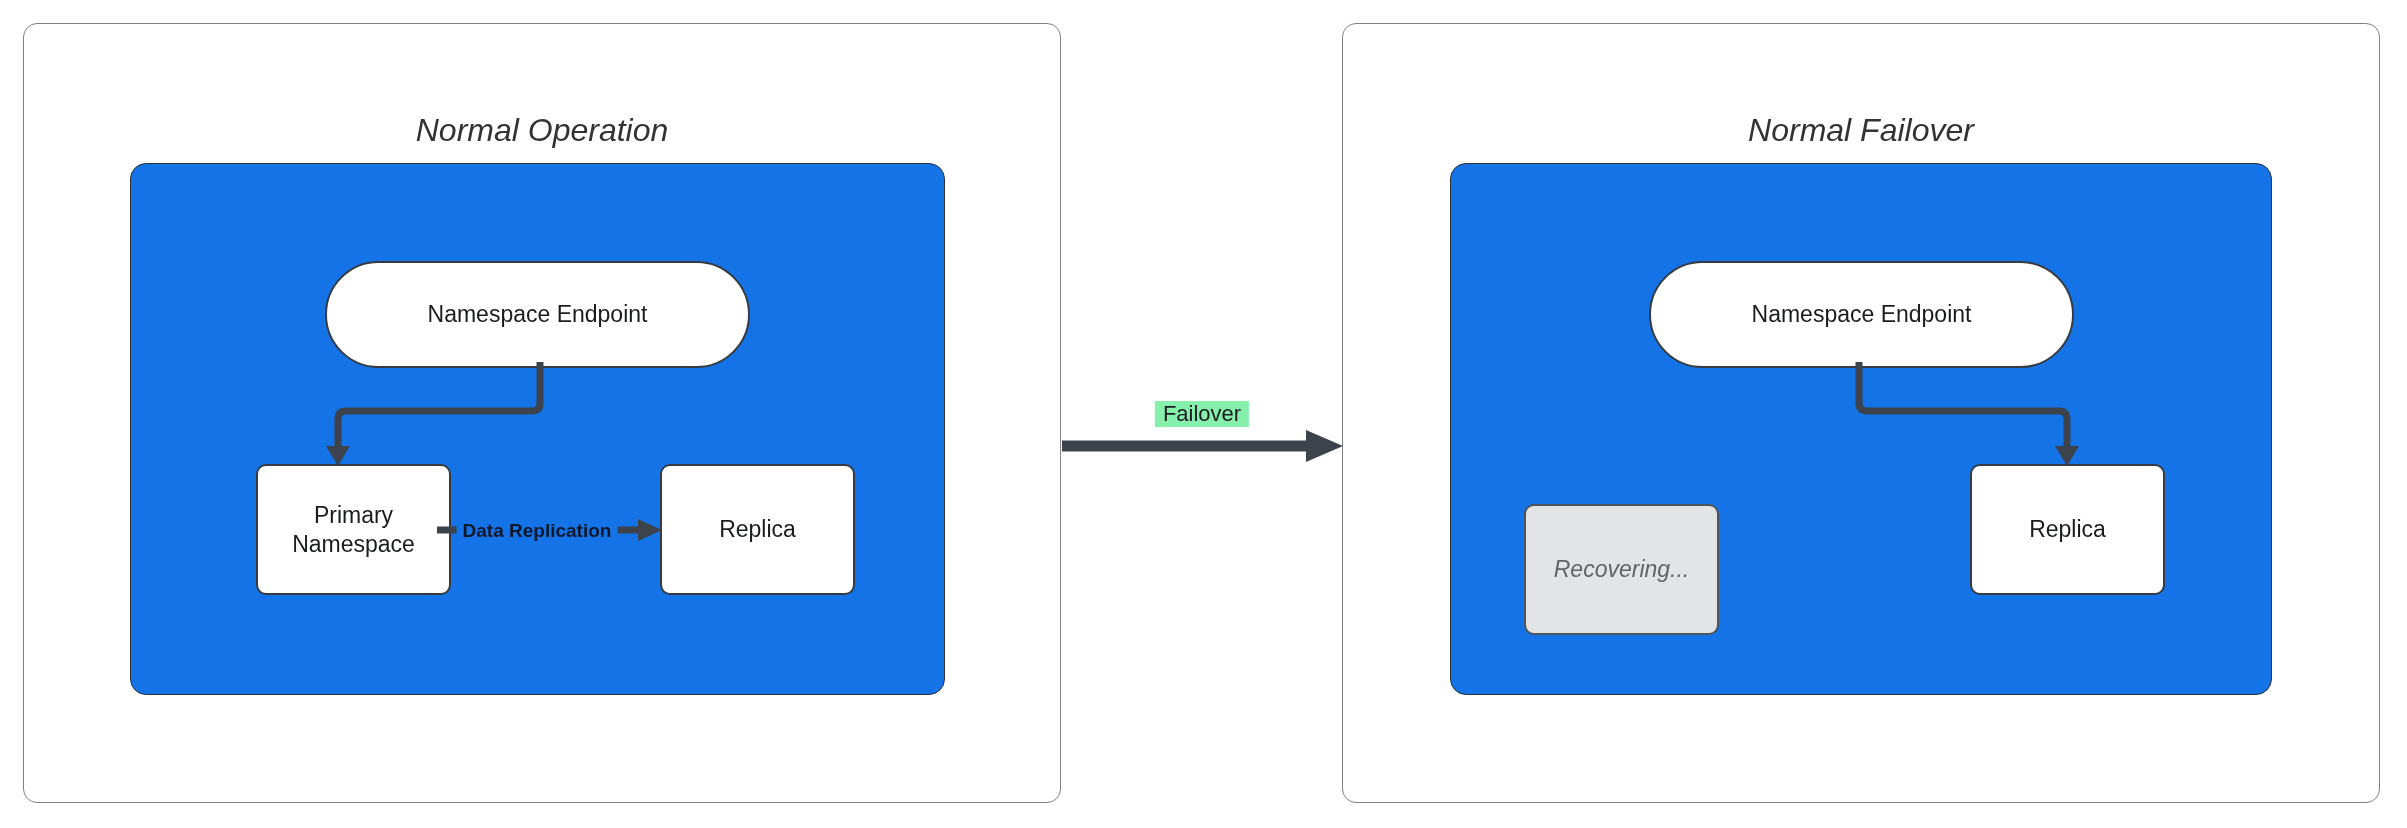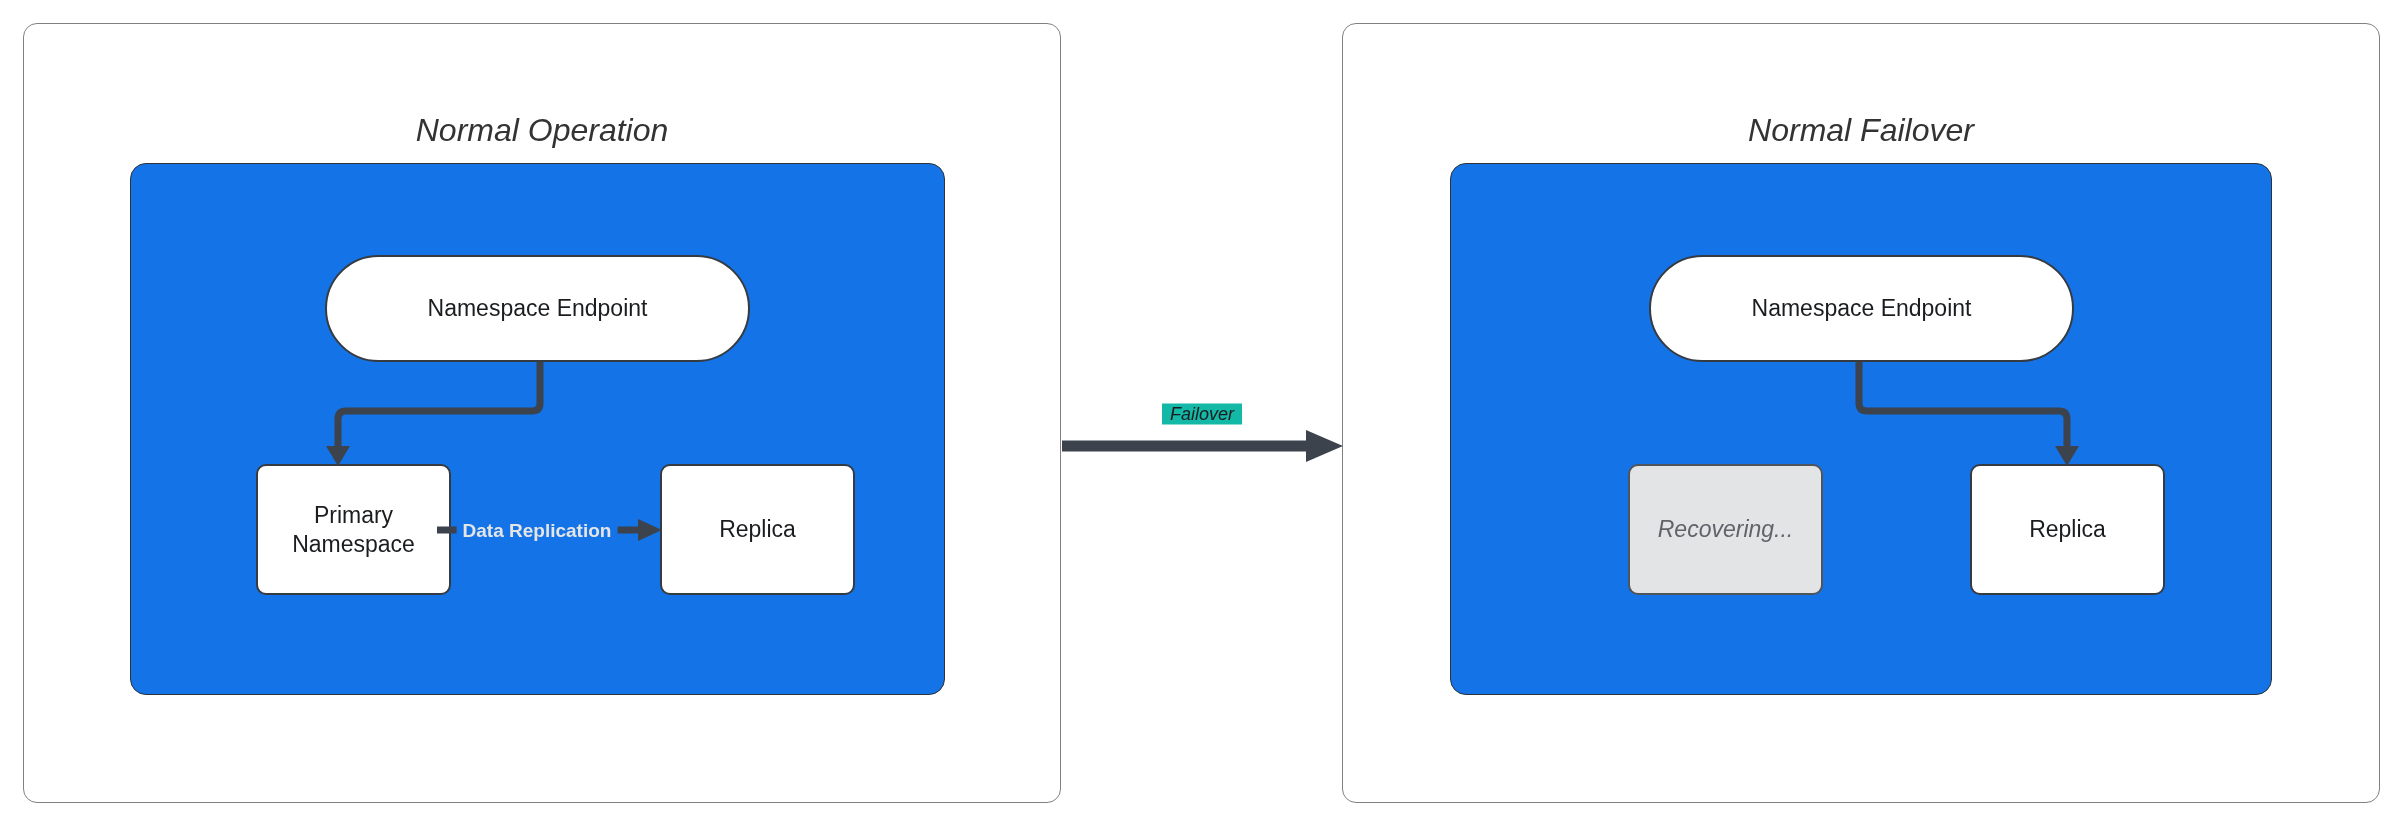--- a/index.html
+++ b/index.html
@@ -30,38 +30,38 @@
   .cluster{
     position:absolute;background:var(--blue);
     border:1px solid #2e3338;border-radius:16px;top:163px;height:532px;
   }
   .node{
     position:absolute;display:flex;align-items:center;justify-content:center;
     background:#ffffff;border:2px solid var(--node-border);
     font-size:23px;color:var(--node-text);text-align:center;
     white-space:pre-line;line-height:1.25;
   }
-  .pill{width:425px;height:107px;border-radius:54px;top:255px;}
+  .pill{width:425px;height:107px;border-radius:54px;top:261px;}
   .box{width:195px;height:131px;border-radius:10px;top:464px;}
   .box.recovering{
     background:var(--recovering-fill);border-color:var(--recovering-border);
     color:var(--recovering-text);font-style:italic;
   }
   .connector-layer{position:absolute;left:0;top:0;pointer-events:none;}
   .edge-line{stroke:var(--arrow);fill:none;}
   .edge-head{fill:var(--arrow);stroke:none;}
   .edge-label{
     position:absolute;transform:translate(-50%,-50%);
     white-space:nowrap;
   }
   .edge-label.replication{
-    background:var(--blue);color:#e5e5e5;font-weight:bold;font-size:19px;padding:2px 6px;
+    background:var(--blue);color:#0f172a;font-weight:bold;font-size:19px;padding:2px 6px;
   }
   .edge-label.failover{
-    color:var(--node-text);font-size:18px;background:#14b8a6;padding:0 8px;font-style:italic;
+    color:var(--node-text);font-size:22px;background:#86efac;padding:0 8px;
   }
 </style>
 </head>
 <body>
 
 <div class="panel" style="left:23px;">
   <div class="panel-title">Normal Operation</div>
 </div>
 <div class="cluster" style="left:130px;width:815px;"></div>
 
@@ -77,21 +77,21 @@
 </div>
 
 <div class="panel" style="left:1342px;">
   <div class="panel-title">Normal Failover</div>
 </div>
 <div class="cluster" style="left:1450px;width:822px;"></div>
 
 <div class="node pill" style="left:1649px;">
   <span>Namespace Endpoint</span>
 </div>
-<div class="node box recovering" style="left:1628px;">
+<div class="node box recovering" style="left:1524px;margin-top:40px;">
   <span>Recovering...</span>
 </div>
 <div class="node box" style="left:1970px;">
   <span>Replica</span>
 </div>
 
 <svg class="connector-layer" width="2407" height="828" viewBox="0 0 2407 828">
 
   <path class="edge-line" stroke-width="7" d="M540,362 L540,403 Q540,411 532,411 L346,411 Q338,411 338,419 L338,448"></path>
   <polygon class="edge-head" points="326,446 350,446 338,466"></polygon>

